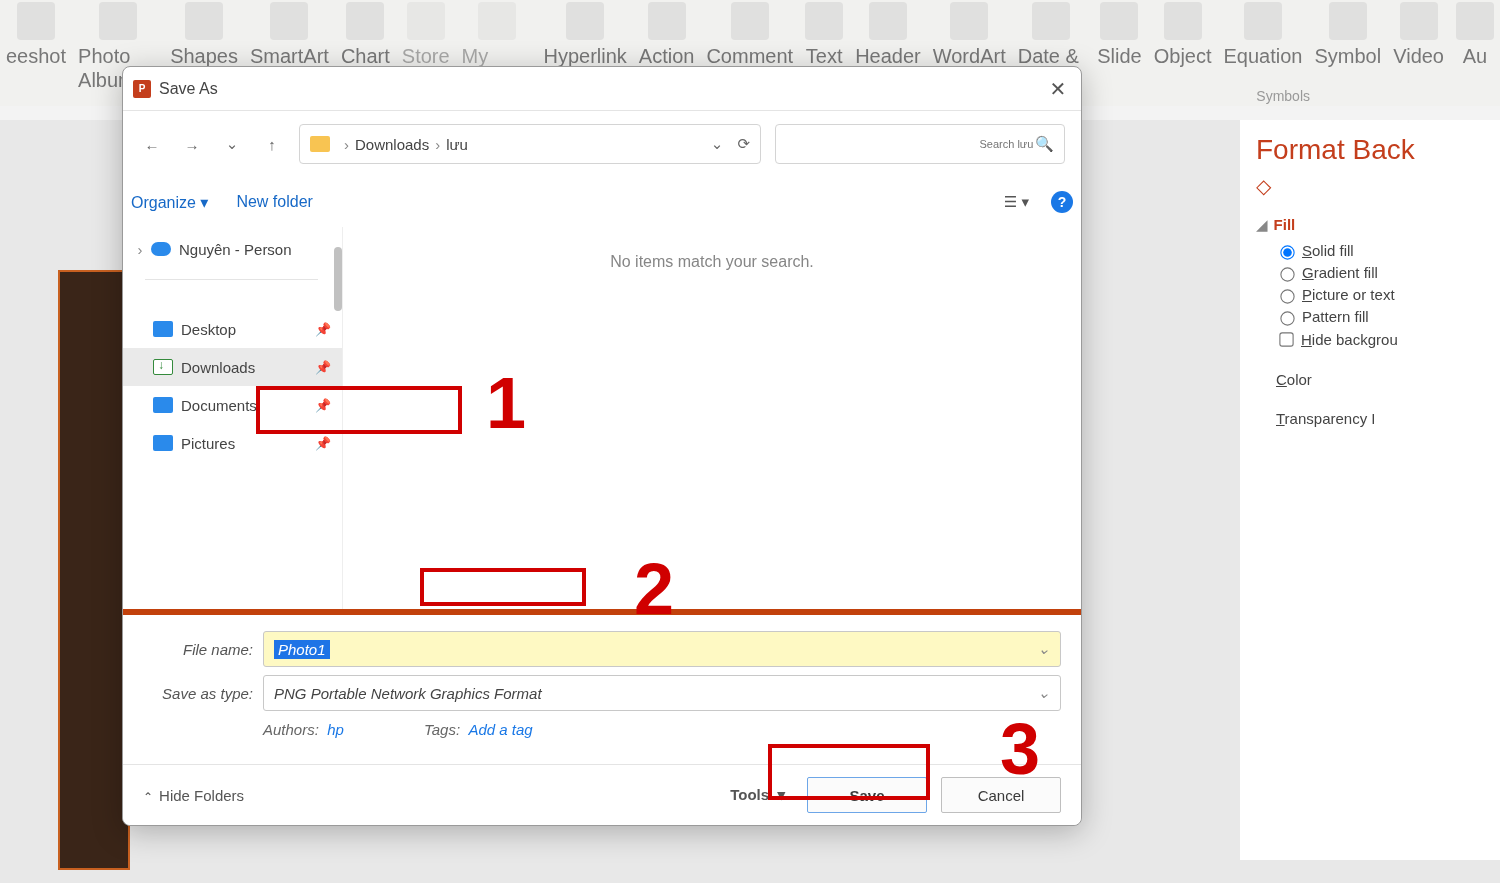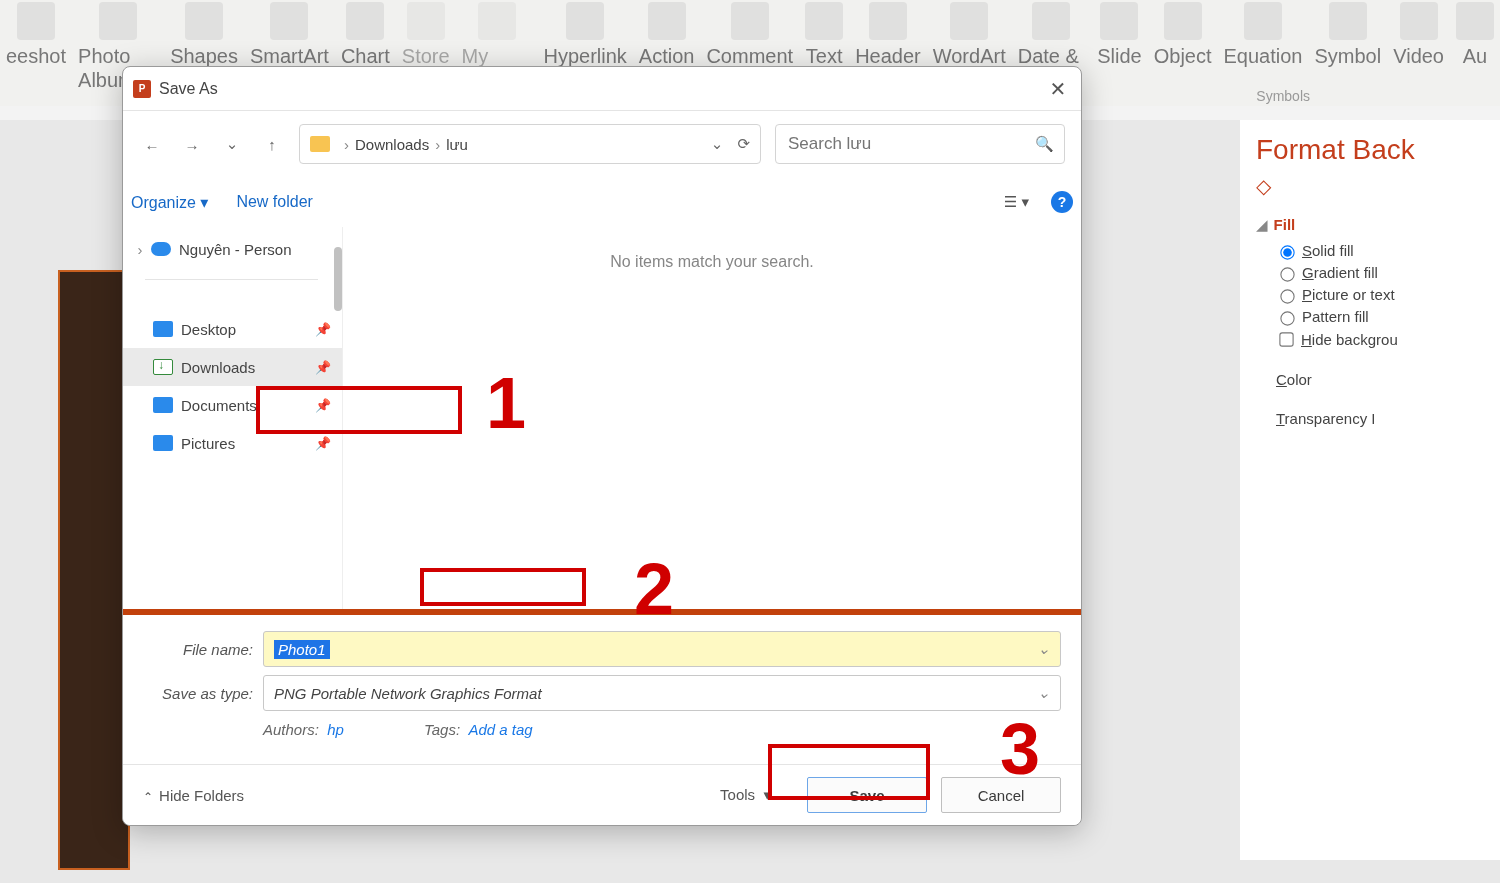--- a/index.html
+++ b/index.html
@@ -26,21 +26,21 @@
   .title-bar .pptico{width:18px;height:18px;background:#c43e1c;color:#fff;font-size:10px;font-weight:700;display:flex;align-items:center;justify-content:center;margin:0 8px 0 10px;border-radius:2px;}
   .title-bar .title{flex:1;color:#444;font-size:16px;}
   .title-bar .close{width:46px;height:44px;text-align:center;line-height:44px;font-size:20px;color:#555;cursor:pointer;}
   .addr-row{height:66px;display:flex;align-items:center;padding:0 16px;gap:14px;}
   .navbtn{width:26px;height:26px;display:flex;align-items:center;justify-content:center;color:#666;cursor:pointer;}
   .crumb-box{flex:1;height:40px;border:1px solid #d4d4d4;border-radius:4px;display:flex;align-items:center;padding:0 10px;color:#444;}
   .folder-glyph{width:20px;height:16px;background:#f8c452;border-radius:2px;margin-right:8px;}
   .crumb-sep{margin:0 6px;color:#888;}
   .crumb-refresh{margin-left:auto;display:flex;gap:14px;color:#666;}
   .search-box{width:290px;height:40px;border:1px solid #d4d4d4;border-radius:4px;display:flex;align-items:center;padding:0 10px;color:#888;}
-  .search-box input{flex:1;border:none;outline:none;font-size:17px;color:#555;}
+  .search-box input{flex:1;border:none;outline:none;font-size:11px;color:#555;text-align:right;}
   .toolbar-row{height:50px;display:flex;align-items:center;padding:0 8px;}
   .toolbar-row .left{display:flex;gap:28px;}
   .tbtn{color:#1769c7;font-size:16px;cursor:pointer;}
   .toolbar-row .right{margin-left:auto;display:flex;align-items:center;gap:22px;}
   .viewico{color:#555;}
   .help{width:22px;height:22px;border-radius:50%;background:#1a78e6;color:#fff;font-weight:700;display:flex;align-items:center;justify-content:center;font-size:14px;}
   .body-row{flex:1;display:flex;overflow:hidden;}
   .navpane{width:220px;border-right:1px solid #eee;padding-top:6px;position:relative;}
   .navpane .scroll-thumb{position:absolute;right:0;top:20px;width:8px;height:64px;background:#c1c1c1;border-radius:4px;}
   .tree-item{display:flex;align-items:center;height:38px;padding-left:12px;color:#444;cursor:pointer;}
@@ -63,21 +63,21 @@
   .form-row label{width:110px;text-align:right;margin-right:10px;color:#555;}
   .combo{flex:1;height:36px;border:1px solid #c8c8c8;border-radius:3px;display:flex;align-items:center;padding:0 10px;color:#444;}
   .combo .dd{margin-left:auto;color:#888;}
   .filename-inner{background:#fef9c3;}
   .filename-inner .sel{background:#1e74e6;color:#fff;padding:1px 4px;}
   .meta-row{display:flex;gap:80px;margin:10px 0 16px 120px;color:#666;}
   .meta-row .link{color:#1a78e6;cursor:pointer;}
   .footer-row{display:flex;align-items:center;padding:12px 20px;border-top:1px solid #e4e4e4;background:#fff;border-radius:0 0 8px 8px;}
   .footer-row .hf{color:#555;cursor:pointer;}
   .footer-row .hf::before{content:"⌃";margin-right:6px;font-size:12px;}
-  .footer-row .tools{margin-left:auto;margin-right:36px;color:#555;cursor:pointer;}
+  .footer-row .tools{margin-left:auto;margin-right:22px;color:#555;cursor:pointer;font-weight:bold;}
   .btn{width:120px;height:36px;border:1px solid #bfbfbf;background:#fbfbfb;display:flex;align-items:center;justify-content:center;cursor:pointer;border-radius:2px;}
   .btn.save{border-color:#6da6e8;font-weight:bold;}
   
   .redbox{position:absolute;border:4px solid #d00000;pointer-events:none;}
   .rednum{position:absolute;color:#d00000;font-weight:900;font-size:72px;font-family:Arial;pointer-events:none;}
 </style>
 </head>
 <body>
 
 <div class="ribbon">

